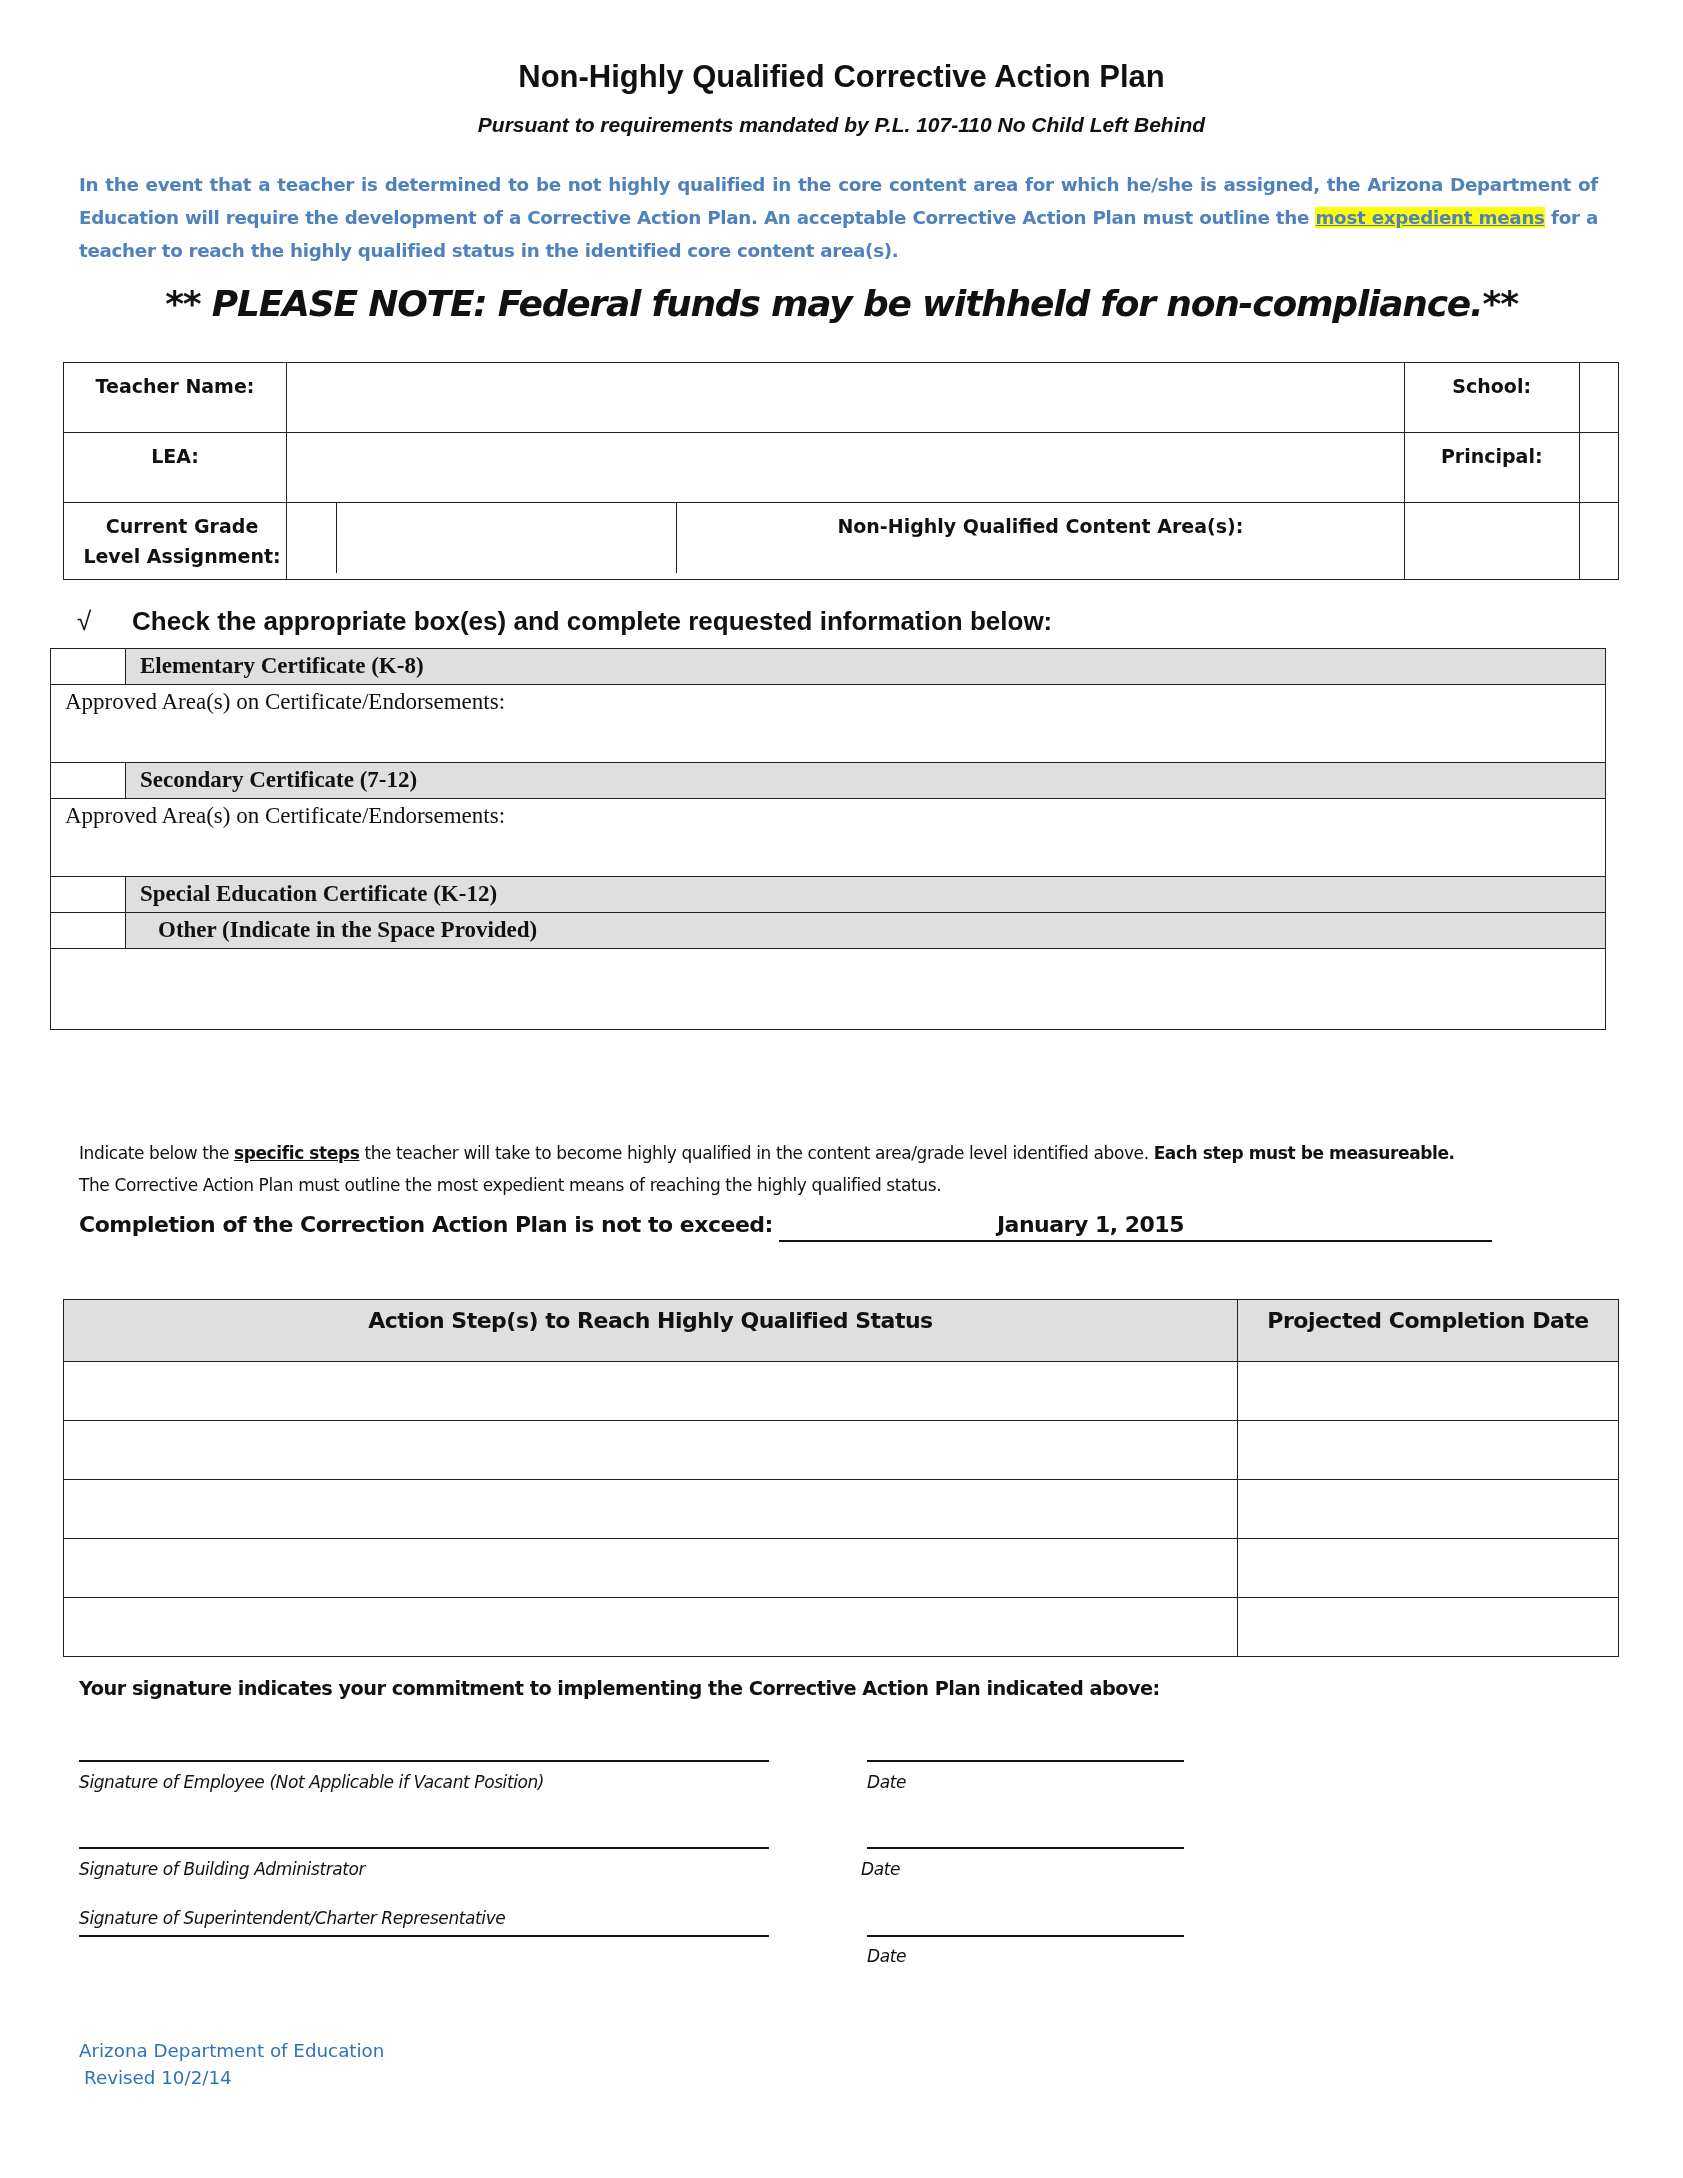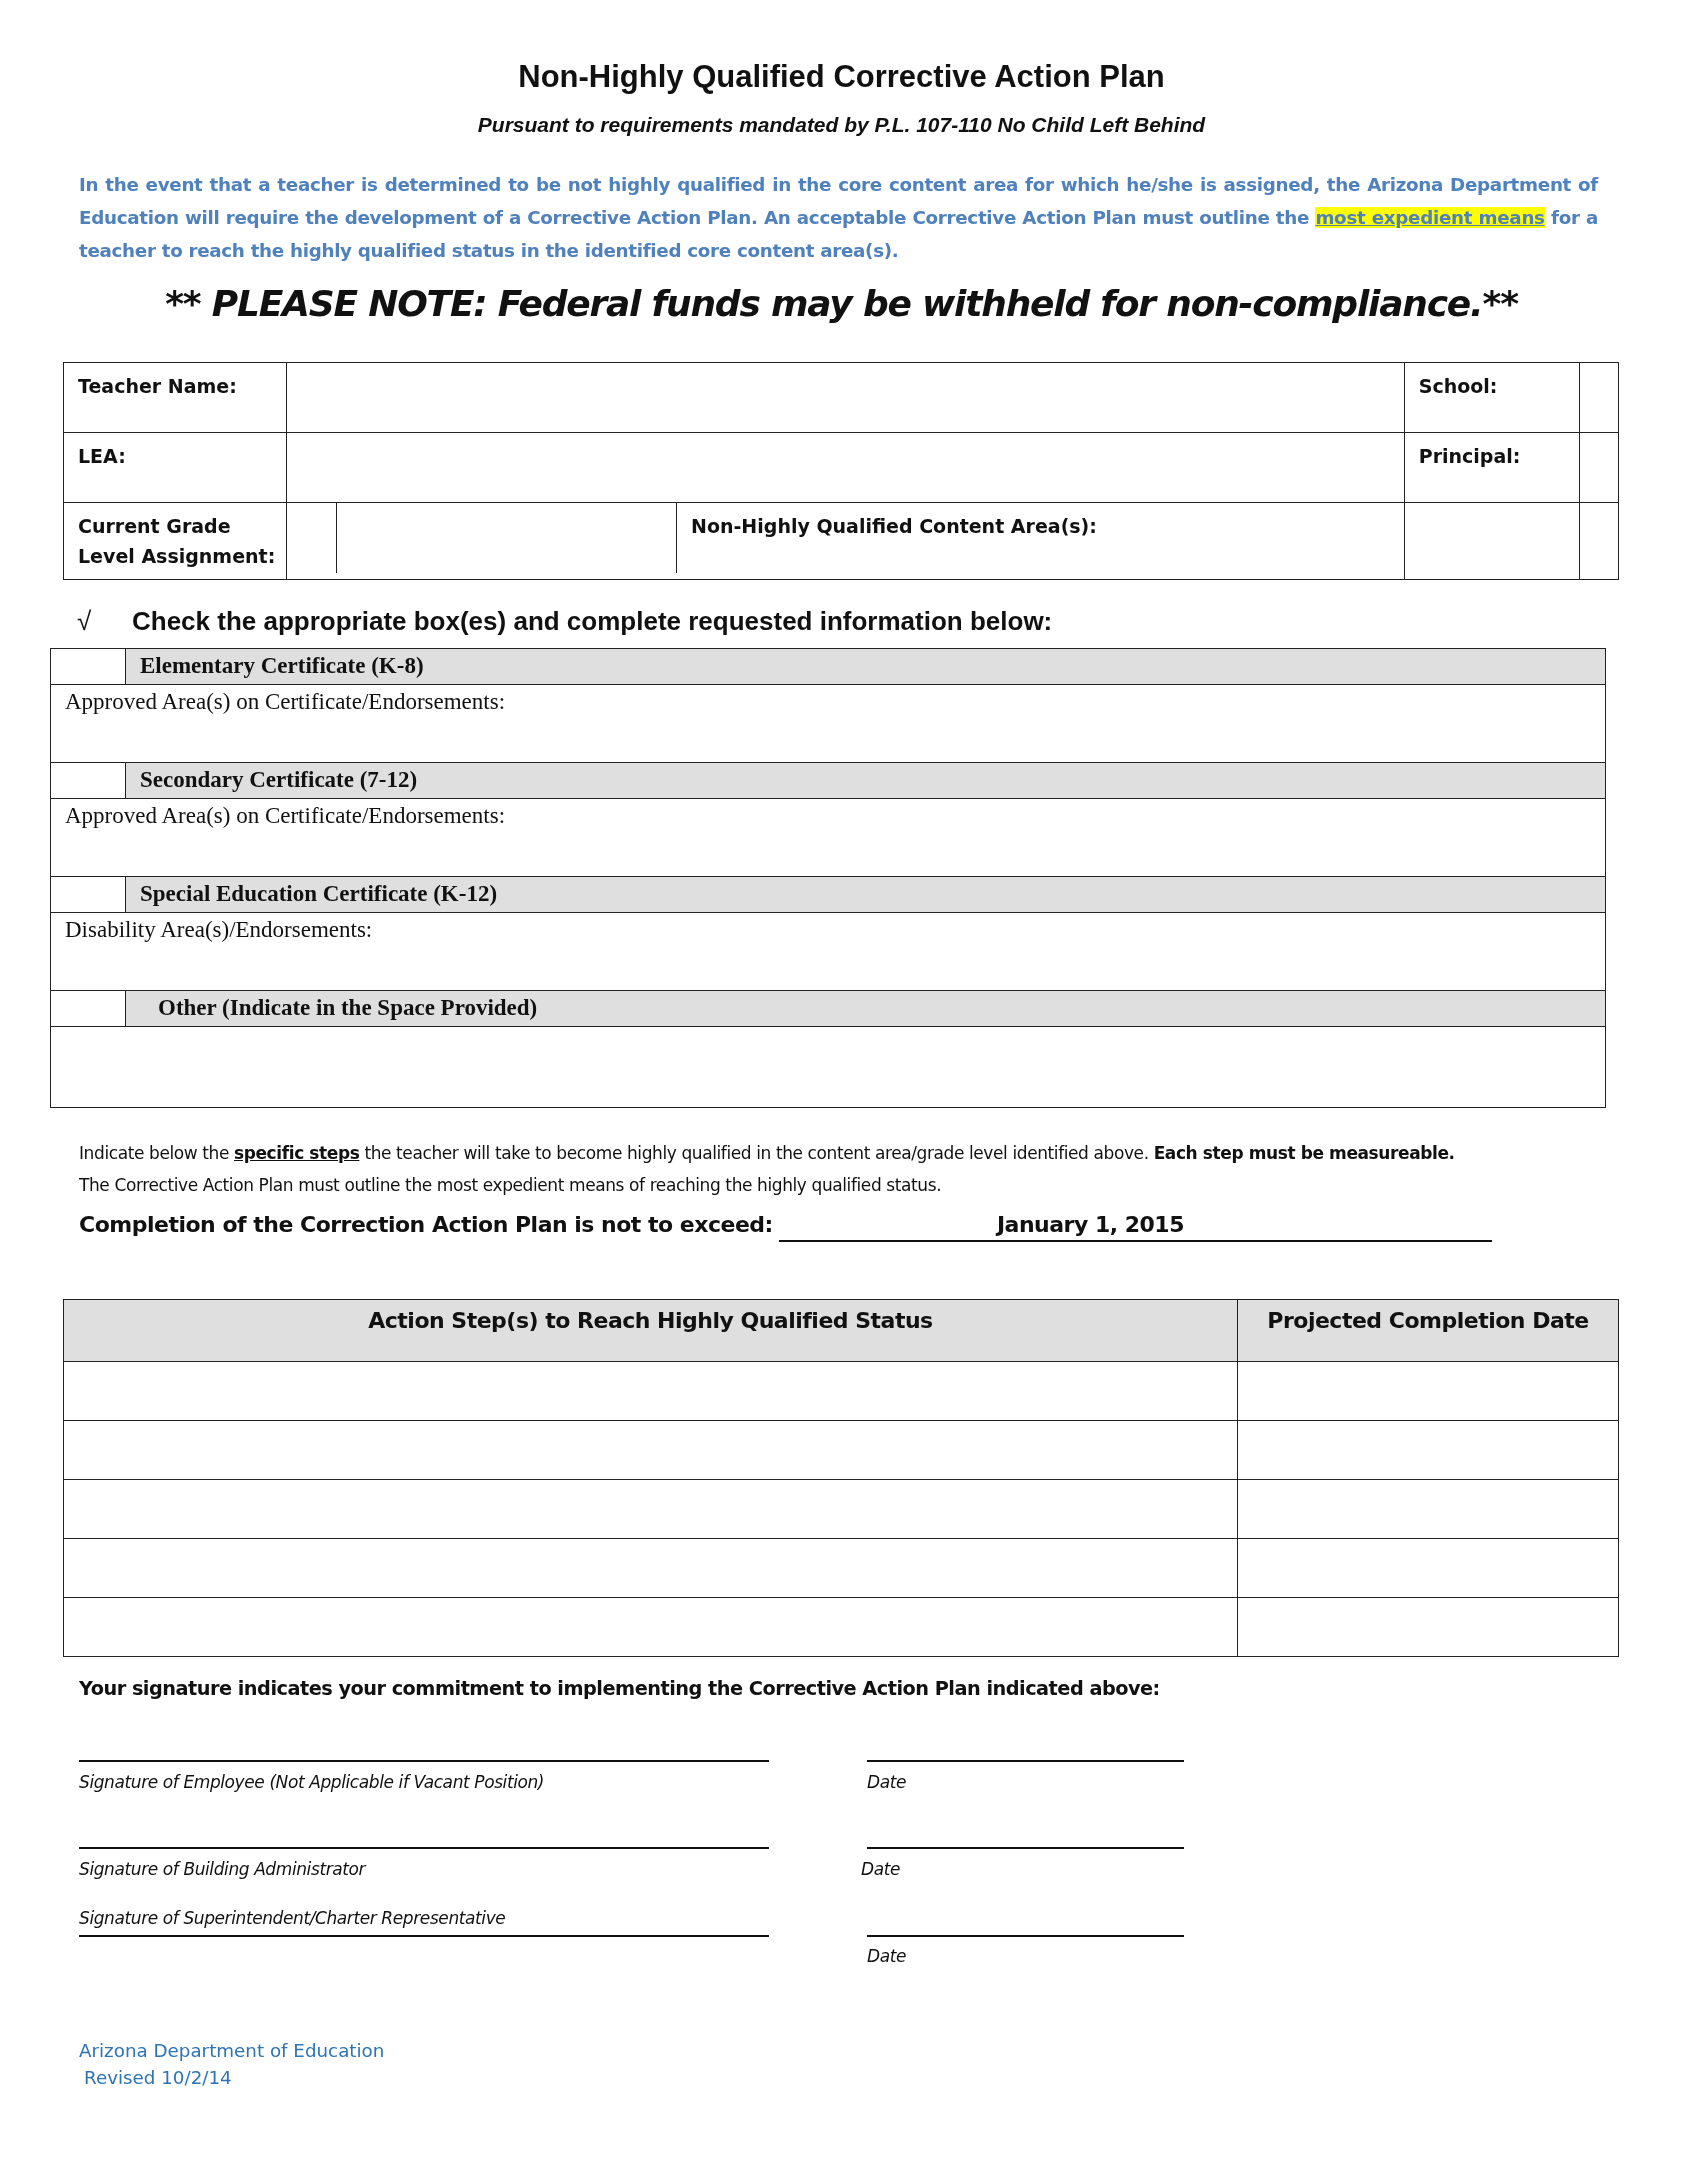--- a/index.html
+++ b/index.html
@@ -7,21 +7,21 @@
   body { position: relative; font-family: "Liberation Sans", sans-serif; color: #111; overflow: hidden; }
   .abs { position: absolute; }
   .title { left: 0; width: 1683px; top: 59px; text-align: center; font-size: 31px; font-weight: bold; font-family: "Liberation Sans", sans-serif; }
   .subtitle { left: 0; width: 1683px; top: 113px; text-align: center; font-size: 21px; font-weight: bold; font-style: italic; }
   .intro { left: 79px; width: 1519px; top: 168px; font-family: "DejaVu Sans", sans-serif; font-weight: bold; font-size: 18.3px; line-height: 33px; color: #4f81bd; text-align: justify; letter-spacing: -0.3px; }
   .intro .hl { background: #ffff00; text-decoration: underline; }
   .note { left: 0; width: 1683px; top: 283px; text-align: center; font-family: "DejaVu Sans", sans-serif; font-weight: bold; font-style: italic; font-size: 36px; letter-spacing: -1.2px; }
 
   table { border-collapse: collapse; }
   .t1 { left: 63px; top: 362px; width: 1556px; }
-  .t1 td { border: 1.5px solid #222; vertical-align: top; padding: 8px 14px; font-family: "DejaVu Sans", sans-serif; font-weight: bold; font-size: 19px; line-height: 30px; height: 70px; }
+  .t1 td { border: 1.5px solid #222; vertical-align: top; padding: 8px 14px; font-family: "DejaVu Sans", sans-serif; font-weight: bold; font-size: 19px; line-height: 30px; height: 70px; text-align: center; }
 
   .check-head { left: 77px; top: 606px; font-size: 26px; font-weight: bold; }
   .check-head .tick { display: inline-block; width: 55px; font-weight: normal; }
 
   .cert { left: 50px; top: 648px; width: 1556px; border: 1.5px solid #222; font-family: Liberation Serif, serif; }
   .cert-row { display: flex; height: 36px; border-bottom: 1.5px solid #222; }
   .cert-box { width: 75px; border-right: 1.5px solid #222; background: #fff; }
   .cert-label { flex: 1; background: #dfdfdf; font-weight: bold; font-size: 23px; line-height: 34px; padding-left: 14px; }
   .cert-body { height: 78px; border-bottom: 1.5px solid #222; font-size: 23px; padding: 2px 14px; line-height: 30px; }
   .cert-body.last { border-bottom: none; }
@@ -96,21 +96,20 @@
   <div class="cert-row">
     <div class="cert-box"></div>
     <div class="cert-label">Secondary Certificate (7-12)</div>
   </div>
   <div class="cert-body">Approved Area(s) on Certificate/Endorsements:</div>
 
   <div class="cert-row">
     <div class="cert-box"></div>
     <div class="cert-label">Special Education Certificate (K-12)</div>
   </div>
-  <div class="cert-body">Disability Area(s)/Endorsements:</div>
 
   <div class="cert-row">
     <div class="cert-box"></div>
     <div class="cert-label" style="padding-left:32px">Other (Indicate in the Space Provided)</div>
   </div>
   <div class="cert-body last" style="height:80px"></div>
 </div>
 
 <div class="abs instr">
   <div><span>Indicate below the </span><u>specific steps</u><span> the teacher will take to become highly qualified in the content area/grade level identified above. </span><b>Each step must be measureable.</b></div>

